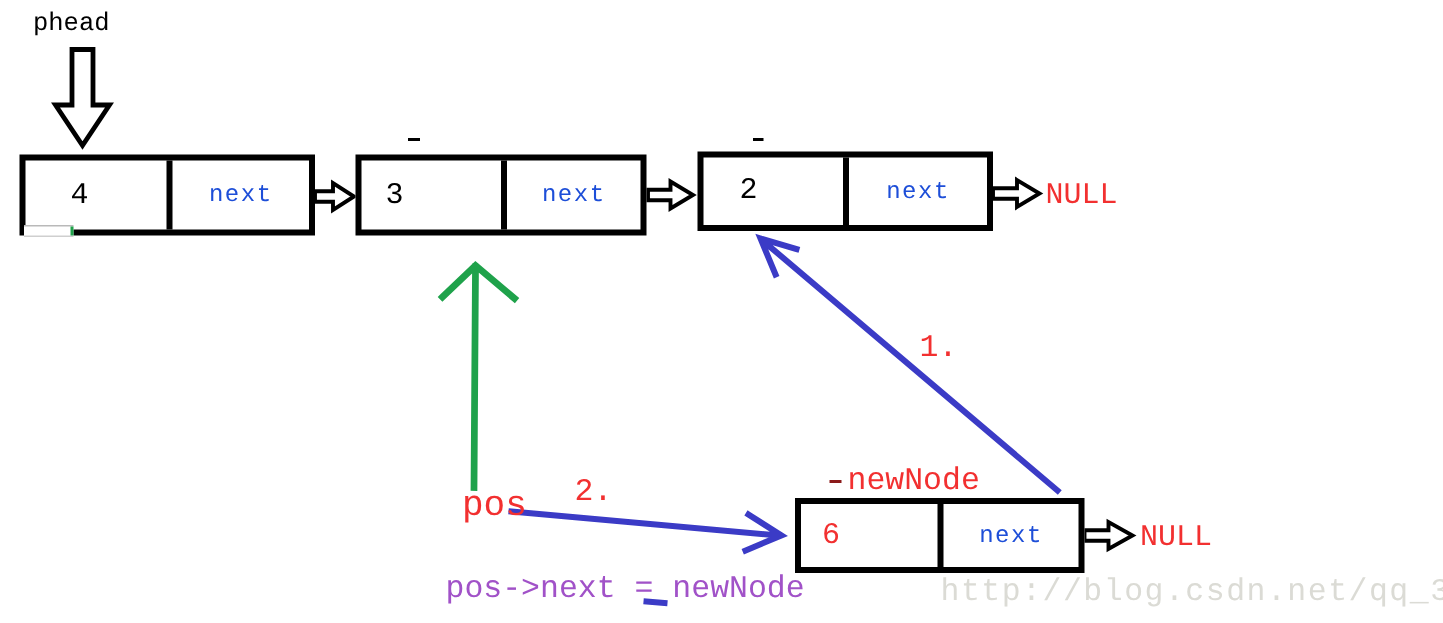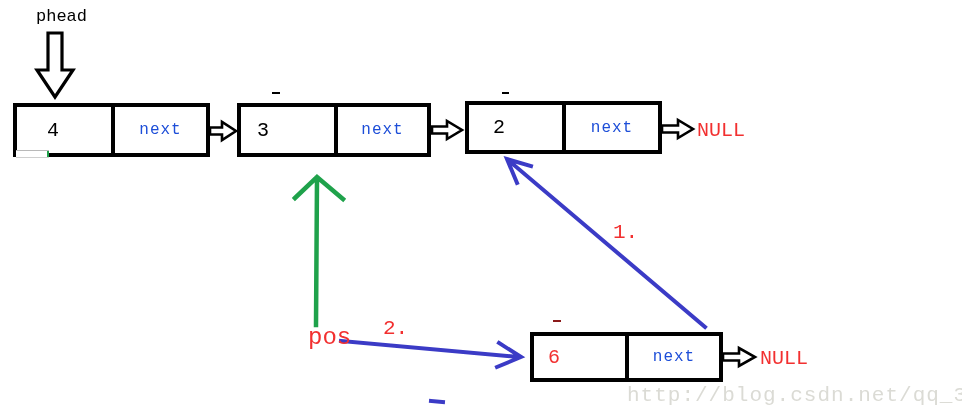--- a/index.html
+++ b/index.html
@@ -41,21 +41,21 @@
     <path class="hollow" d="M210,127.5 L222,127.5 L222,122 L236,131 L222,140 L222,134.5 L210,134.5 Z"></path>
     <path class="hollow" d="M432,126.5 L447,126.5 L447,121 L462,130 L447,139 L447,133.5 L432,133.5 Z"></path>
     <path class="hollow" d="M662,125.5 L678,125.5 L678,120 L693,129 L678,138 L678,132.5 L662,132.5 Z"></path>
     <path class="hollow" d="M723,353.5 L739,353.5 L739,348 L755,357 L739,366 L739,360.5 L723,360.5 Z"></path>
     <path class="arrow-green" d="M316,325 L317,178 M295,198 L317,177 L343,199"></path>
     <path class="arrow-blue" d="M705,327 L508,160 M531,166 L507,159 L517,183"></path>
     <path class="arrow-blue" d="M341,341 L519,357 M499,343 L521,357 L497,367"></path>
     <path class="arrow-blue" d="M431,401 L443,402"></path>
   </svg>
 
-  <div class="lbl black-lbl" style="left:22px;top:7px;margin-left:14px;">phead</div>
+  <div class="lbl black-lbl" style="left:22px;top:7px;">phead</div>
 
   <div class="node" style="left:13px;top:103px;width:197px;height:54px;">
     <div class="cell-data" style="width:98px;padding-left:30px;">4</div>
     <div class="cell-next">next</div>
   </div>
 
   <div class="node" style="left:237px;top:103px;width:194px;height:54px;">
     <div class="cell-data" style="width:97px;padding-left:16px;">3</div>
     <div class="cell-next">next</div>
   </div>
@@ -65,24 +65,26 @@
     <div class="cell-next">next</div>
   </div>
 
   <div class="node" style="left:530px;top:332px;width:193px;height:50px;">
     <div class="cell-data" style="width:95px;padding-left:14px;color:var(--red);">6</div>
     <div class="cell-next">next</div>
   </div>
 
   <div class="lbl red-lbl" style="left:697px;top:119px;font-size:20px;">NULL</div>
   <div class="lbl red-lbl" style="left:760px;top:347px;font-size:20px;">NULL</div>
+  <div class="lbl red-lbl" style="left:565px;top:310px;font-size:21px;">newNode</div>
   <div class="lbl red-lbl" style="left:308px;top:324px;font-size:24px;">pos</div>
   <div class="lbl red-lbl" style="left:613px;top:221px;font-size:21px;">1.</div>
   <div class="lbl red-lbl" style="left:383px;top:317px;font-size:21px;">2.</div>
 
+  <div class="lbl purple-lbl" style="left:297px;top:382px;">pos-&gt;next = newNode</div>
 
   <div class="lbl gray-lbl" style="left:627px;top:384px;">http://blog.csdn.net/qq_34992845</div>
 
   <div class="mark" style="left:272px;top:92px;width:8px;height:2px;background:#000;"></div>
   <div class="mark" style="left:502px;top:92px;width:7px;height:2px;background:#000;"></div>
   <div class="mark" style="left:553px;top:320px;width:8px;height:2px;background:#8b1a1a;"></div>
   <div class="mark" style="left:16px;top:150px;width:33px;height:6px;background:#fff;border-top:1px solid #b9b9b9;border-bottom:1px solid #cfcfcf;"></div>
   <div class="mark" style="left:47px;top:151px;width:2px;height:6px;background:var(--green);"></div>
 
 </div>

